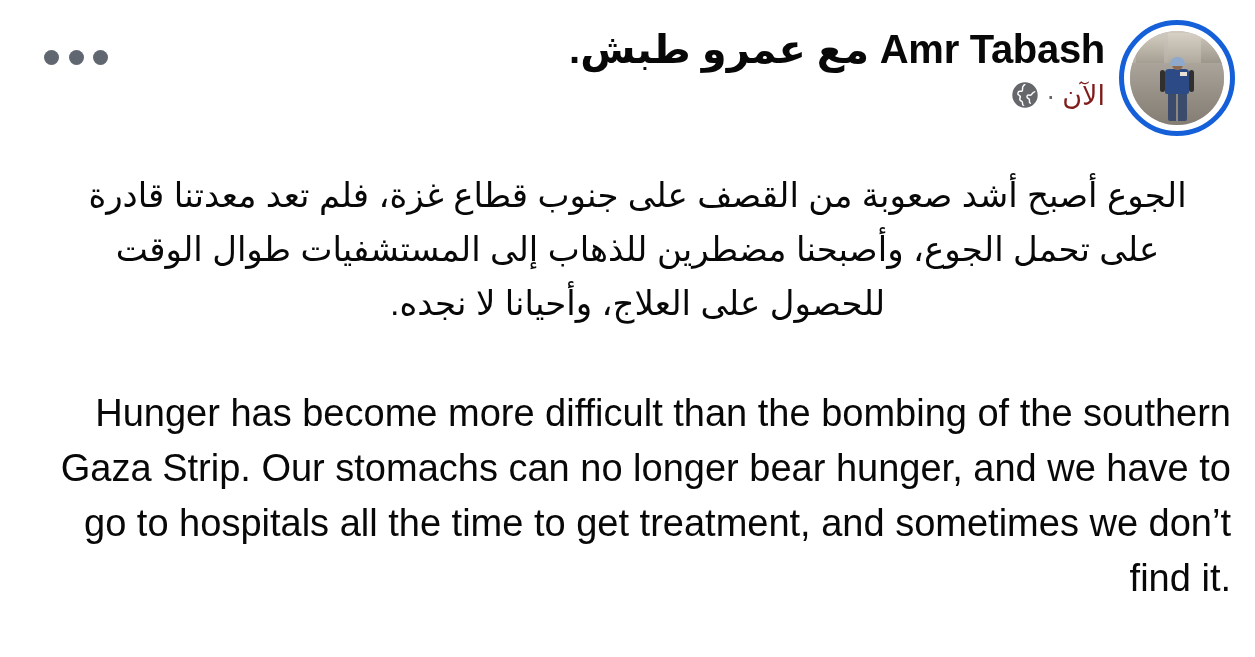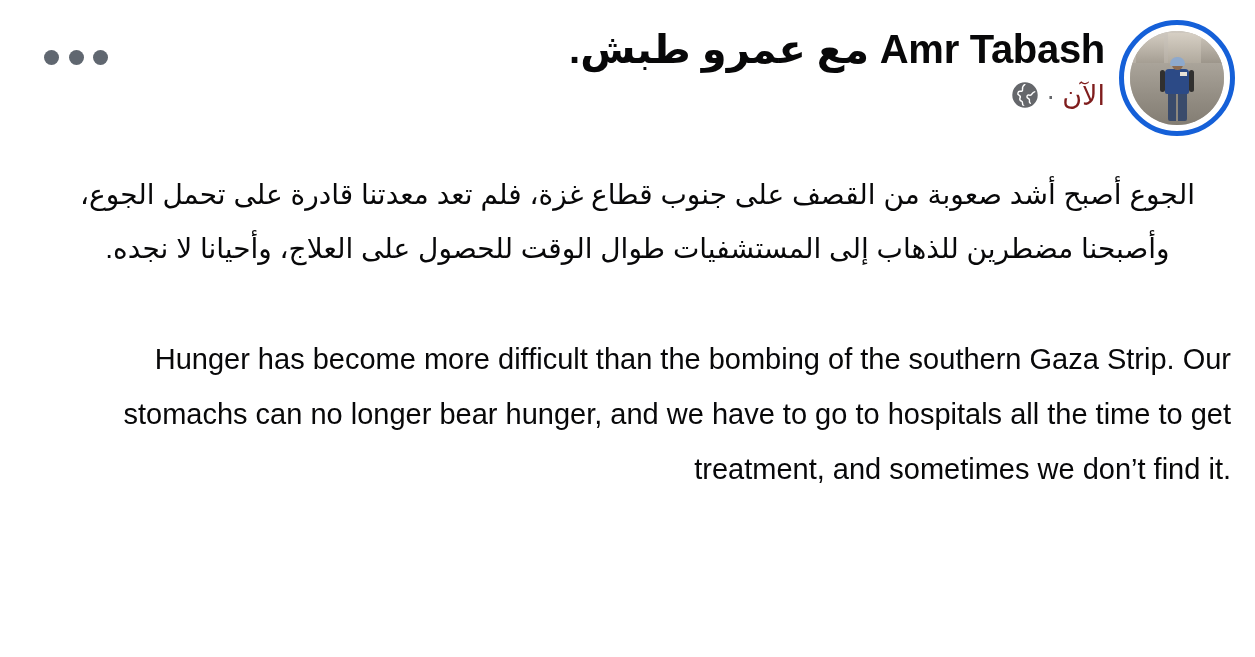--- a/index.html
+++ b/index.html
@@ -204,32 +204,32 @@
   
   .post-body {
     position: absolute;
     top: 168px;
     left: 18px;
     right: 18px;
   }
   .arabic-block {
     direction: rtl;
     text-align: center;
-    font-size: 28px;
+    font-size: 34px;
     line-height: 54px;
     font-weight: 400;
     color: #080809;
     letter-spacing: 0px;
     padding: 0 42px;
     box-sizing: border-box;
   }
   .english-block {
     direction: rtl;
     text-align: right;
-    font-size: 29px;
+    font-size: 38px;
     line-height: 55px;
     font-weight: 400;
     color: #080809;
     margin-top: 56px;
     padding: 0 6px 0 10px;
     box-sizing: border-box;
     unicode-bidi: plaintext;
   }
 </style>
 </head>

